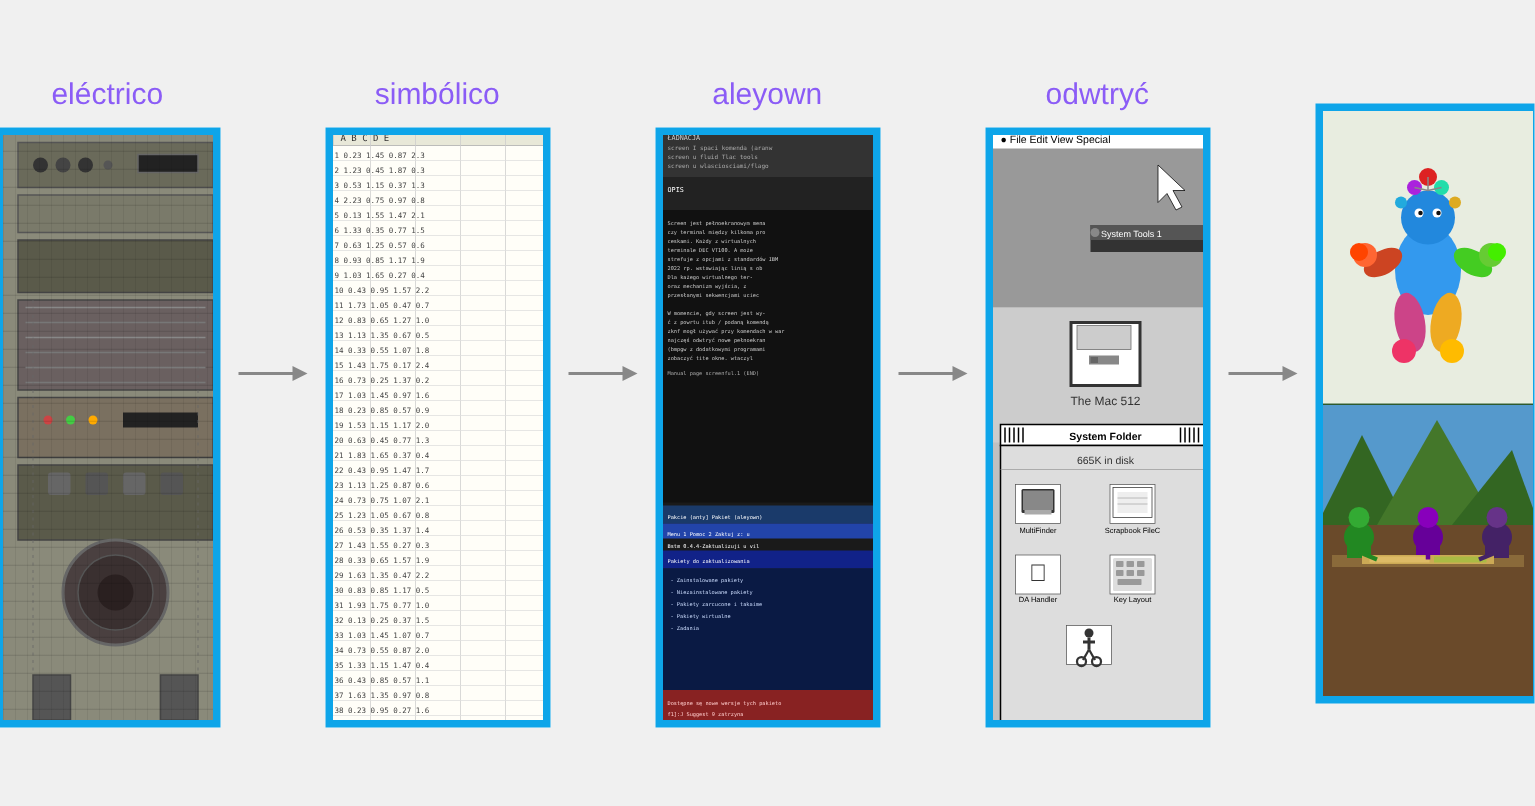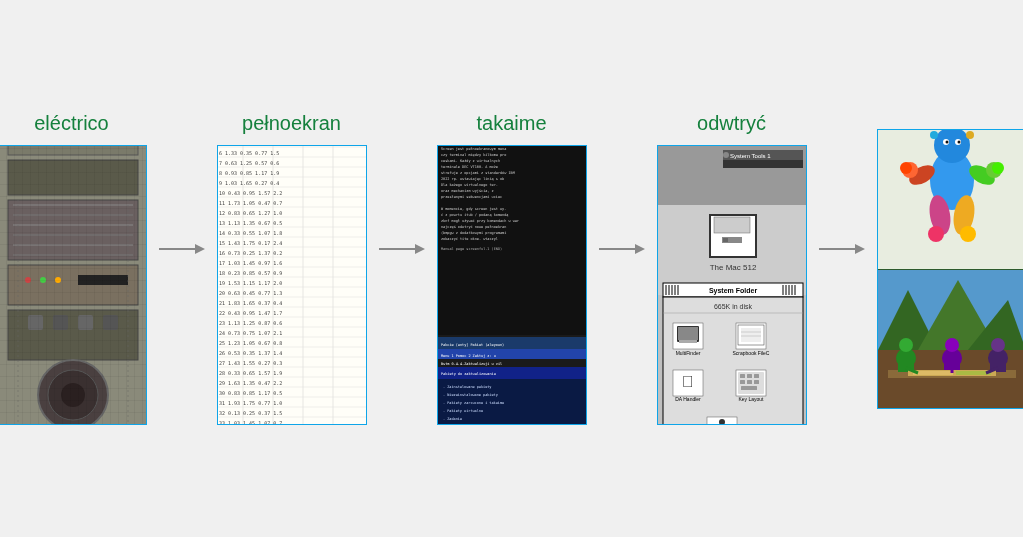--- a/index.html
+++ b/index.html
@@ -33,28 +33,28 @@
       flex-direction: column;
       align-items: center;
       width: 170px;
     }
 
     .column-title {
       font-size: 20px;
       font-weight: normal;
       margin-bottom: 10px;
       text-align: center;
-      color: #15803d;
+      color: #8b5cf6;
     }
 
     .column-box {
       width: 150px;
-      height: 280px;
+      height: 400px;
       background: white;
-      border: 1px solid #0ea5e9;
+      border: 5px solid #0ea5e9;
       overflow: hidden;
       display: flex;
       align-items: center;
       justify-content: center;
     }
 
     .arrow {
       width: 60px;
       display: flex;
       align-items: center;
@@ -205,21 +205,21 @@
 
   <div class="arrow">
     <svg class="arrow-svg" viewBox="0 0 50 20">
       <line x1="2" y1="10" x2="42" y2="10" stroke="#888" stroke-width="2"></line>
       <polygon points="38,5 48,10 38,15" fill="#888"></polygon>
     </svg>
   </div>
 
   <div class="column-wrapper">
     <div class="column">
-      <div class="column-title">pełnoekran</div>
+      <div class="column-title">simbólico</div>
       <div class="column-box">
         <div class="symbolic-img">
           
           <svg width="150" height="400" viewBox="0 0 150 400">
             <rect x="0" y="0" width="150" height="400" fill="#fffef8"></rect>
 
             <rect x="0" y="0" width="150" height="12" fill="#e8e8d8" stroke="#aaa" stroke-width="0.5"></rect>
             <text x="5" y="9" font-size="6" fill="#333" font-family="monospace">A    B    C    D    E</text>
 
             <line x1="25" y1="0" x2="25" y2="400" stroke="#ccc" stroke-width="0.5"></line>
@@ -313,21 +313,21 @@
 
   <div class="arrow">
     <svg class="arrow-svg" viewBox="0 0 50 20">
       <line x1="2" y1="10" x2="42" y2="10" stroke="#888" stroke-width="2"></line>
       <polygon points="38,5 48,10 38,15" fill="#888"></polygon>
     </svg>
   </div>
 
   <div class="column-wrapper">
     <div class="column">
-      <div class="column-title">takaime</div>
+      <div class="column-title">aleyown</div>
       <div class="column-box">
         <div class="textual-img">
           
           <svg width="150" height="400" viewBox="0 0 150 400">
 
             <rect x="0" y="0" width="150" height="55" fill="#333333"></rect>
             <text x="3" y="8" font-size="4.5" fill="#cccccc" font-family="monospace">ŁADNACJA</text>
             <text x="3" y="15" font-size="4" fill="#aaaaaa" font-family="monospace">screen I spaci komenda (aranw</text>
             <text x="3" y="21" font-size="4" fill="#aaaaaa" font-family="monospace">screen u fluid Tlac tools</text>
             <text x="3" y="27" font-size="4" fill="#aaaaaa" font-family="monospace">screen u wlasciosciami/flago</text>

